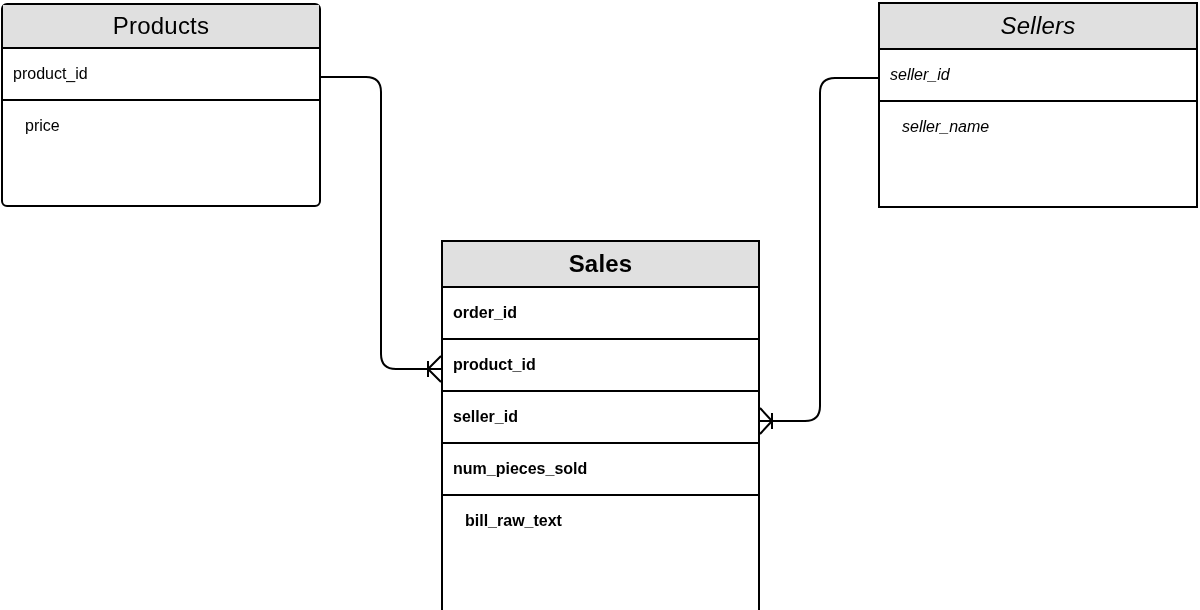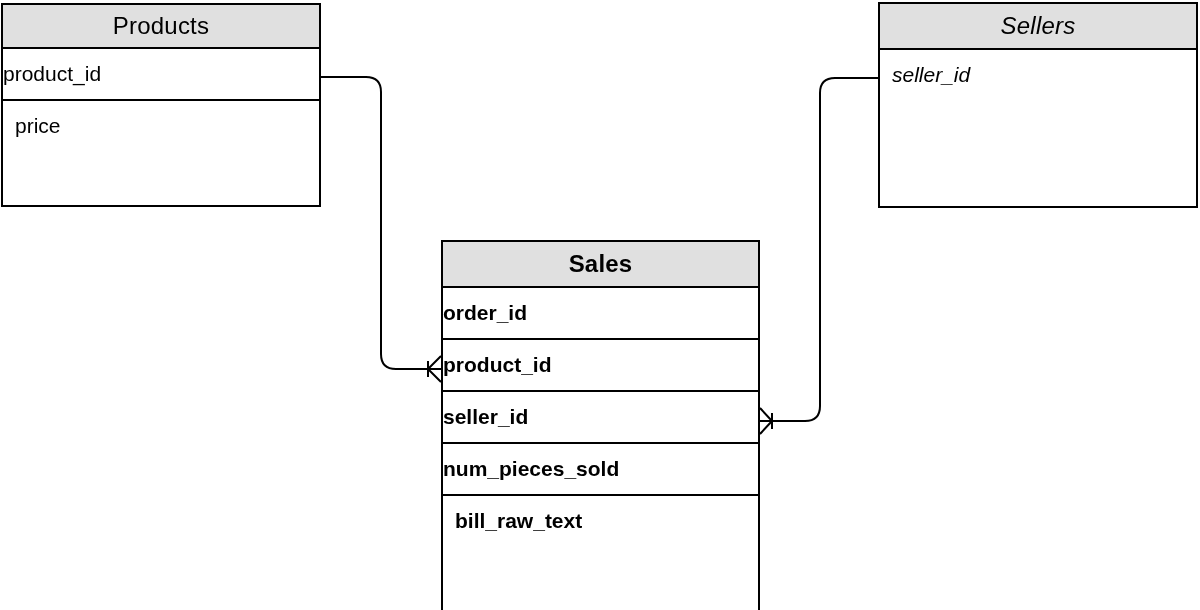--- a/index.html
+++ b/index.html
@@ -35,21 +35,22 @@
     align-items: center;
     justify-content: center;
     font-size: 24px;
     letter-spacing: 0.2px;
   }
   .er-row {
     height: 52px;
     border-bottom: 2px solid var(--border-color);
     display: flex;
     align-items: center;
-    font-size: 21px;
+    padding-left: 10px;
+    font-size: 16px;
     background: var(--row-bg);
     text-align: center;
   }
   .er-row:last-child { border-bottom: none; height: 50px; margin-left: 12px; }
   #rel-overlay {
     position: absolute;
     left: 0; top: 0;
     width: 1200px; height: 610px;
     pointer-events: none;
   }
@@ -76,21 +77,21 @@
 
     <g>
       <path class="rel-line" d="M 878 78 H 835 Q 820 78 820 93 V 406 Q 820 421 805 421 H 772"></path>
       <g>
         <path class="rel-line" d="M 760 408 L 772 421 L 760 421 M 772 421 L 760 434"></path>
         <path class="rel-line" d="M 772 413 V 429"></path>
       </g>
     </g>
   </svg>
 
-  <div class="er-table" style="left:1px; top:3px; width:320px; height:204px;">
+  <div class="er-table" style="left:1px; top:3px; width:320px; height:204px;border-radius:6px;">
     <div class="er-header" style="height:44px;">Products</div>
     <div class="er-row">
       <span>product_id</span>
     </div>
     <div class="er-row">
       <span>price</span>
     </div>
   </div>
 
   <div class="er-table" style="left:441px; top:240px; width:319px; height:466px;font-weight:bold;">
@@ -110,15 +111,18 @@
     <div class="er-row">
       <span>bill_raw_text</span>
     </div>
   </div>
 
   <div class="er-table" style="left:878px; top:2px; width:320px; height:206px;font-style:italic;">
     <div class="er-header" style="height:46px;">Sellers</div>
     <div class="er-row">
       <span>seller_id</span>
     </div>
+    <div class="er-row">
+      <span>seller_name</span>
+    </div>
   </div>
 
 </div>
 
 </body></html>

